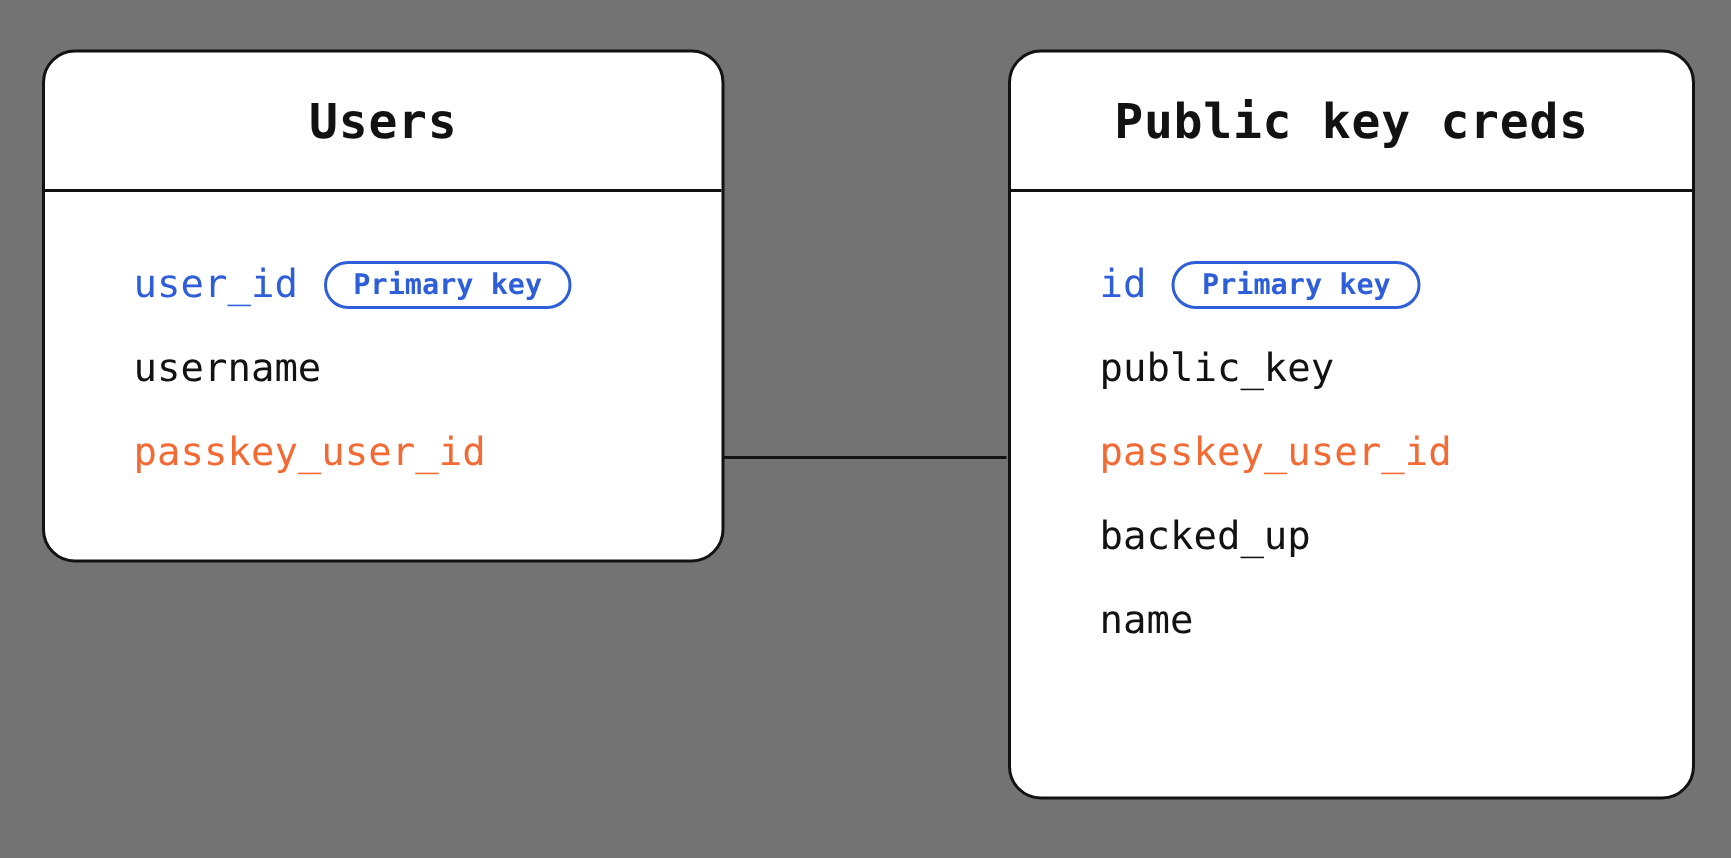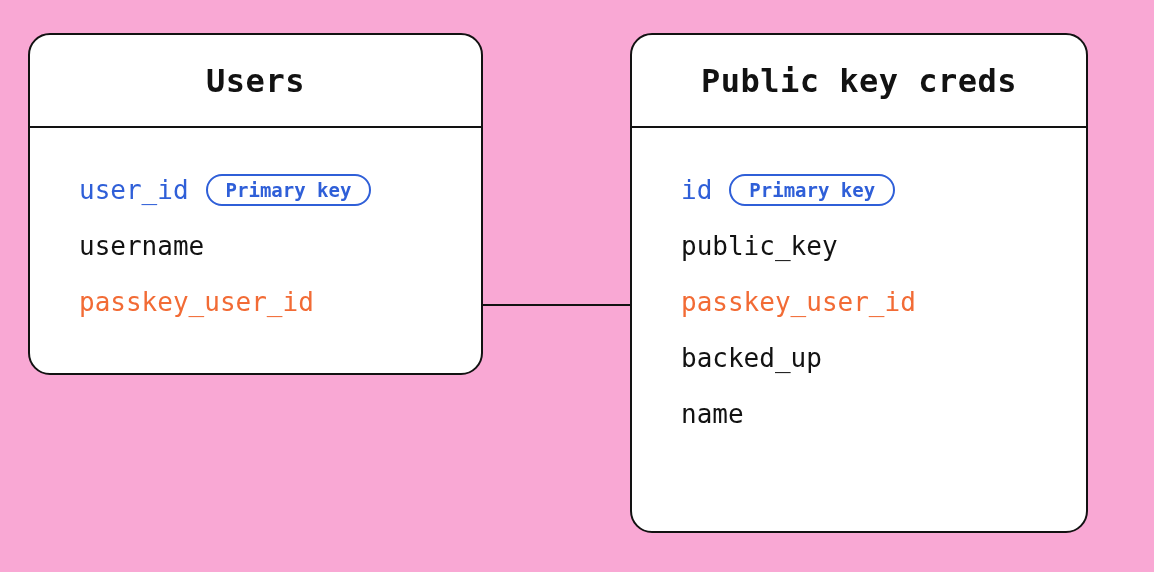--- a/index.html
+++ b/index.html
@@ -7,40 +7,40 @@
     padding: 0;
     background: #ffffff;
   }
   body {
     font-family: "DejaVu Sans Mono", "Liberation Mono", monospace;
   }
   #canvas {
     position: relative;
     width: 1154px;
     height: 572px;
-    background: #f9a8d4;
+    background: #737373;
     overflow: hidden;
   }
 
   
   .entity {
     position: absolute;
     box-sizing: border-box;
     background: #ffffff;
     border: 2px solid #121212;
     border-radius: 22px;
   }
   #entity-users {
     left: 28px;
     top: 33px;
     width: 455px;
     height: 342px;
   }
   #entity-pkcreds {
-    left: 630px;
+    left: 672px;
     top: 33px;
     width: 458px;
     height: 500px;
   }
 
   .entity-header {
     box-sizing: border-box;
     height: 93px;
     display: flex;
     align-items: center;
@@ -50,21 +50,21 @@
   .entity-title {
     font-family: "DejaVu Sans Mono", "Liberation Mono", monospace;
     font-size: 32px;
     font-weight: bold;
     color: #121212;
     letter-spacing: 0.5px;
     white-space: nowrap;
   }
 
   .attr-list {
-    padding: 34px 0 0 8px;
+    padding: 34px 0 0 18px;
     text-align: center;
   }
   .attr-row {
     display: flex;
     align-items: center;
     height: 56px;
     padding-left: 41px;
   }
   .attr-name {
     font-family: "DejaVu Sans Mono", "Liberation Mono", monospace;

